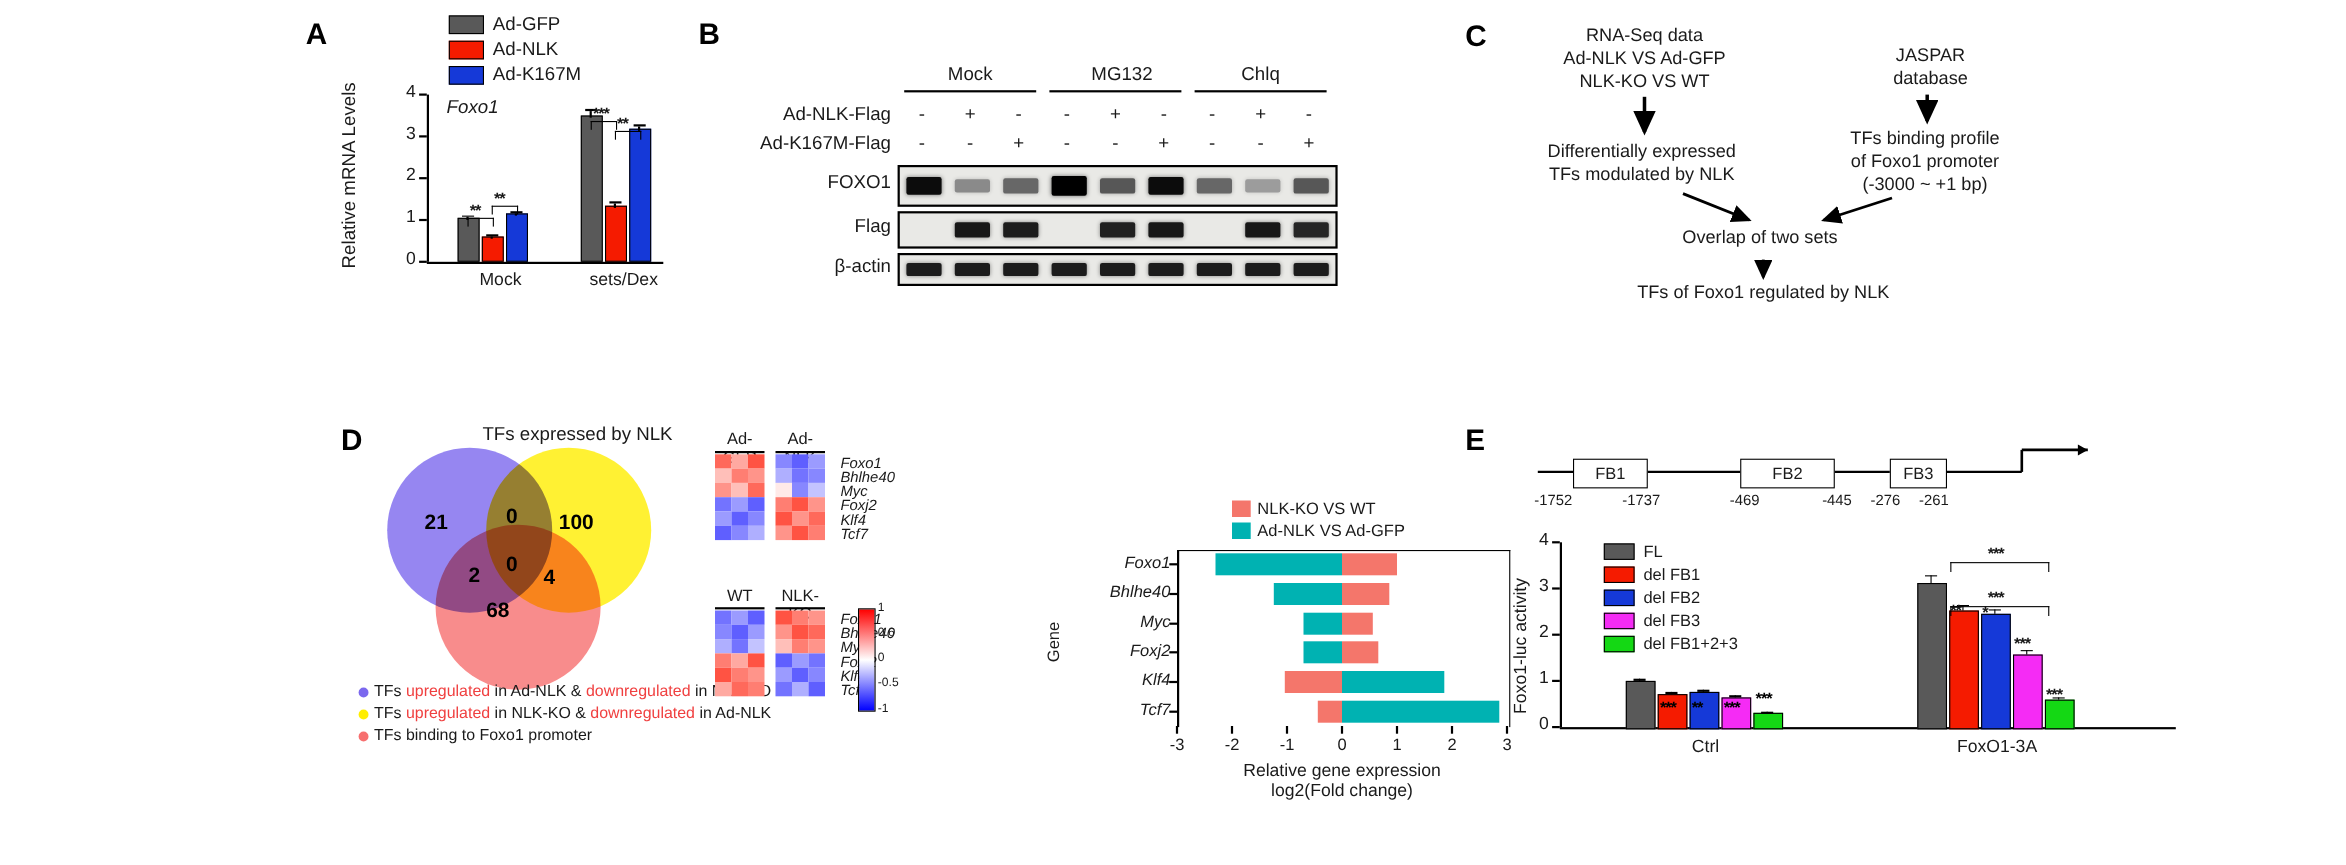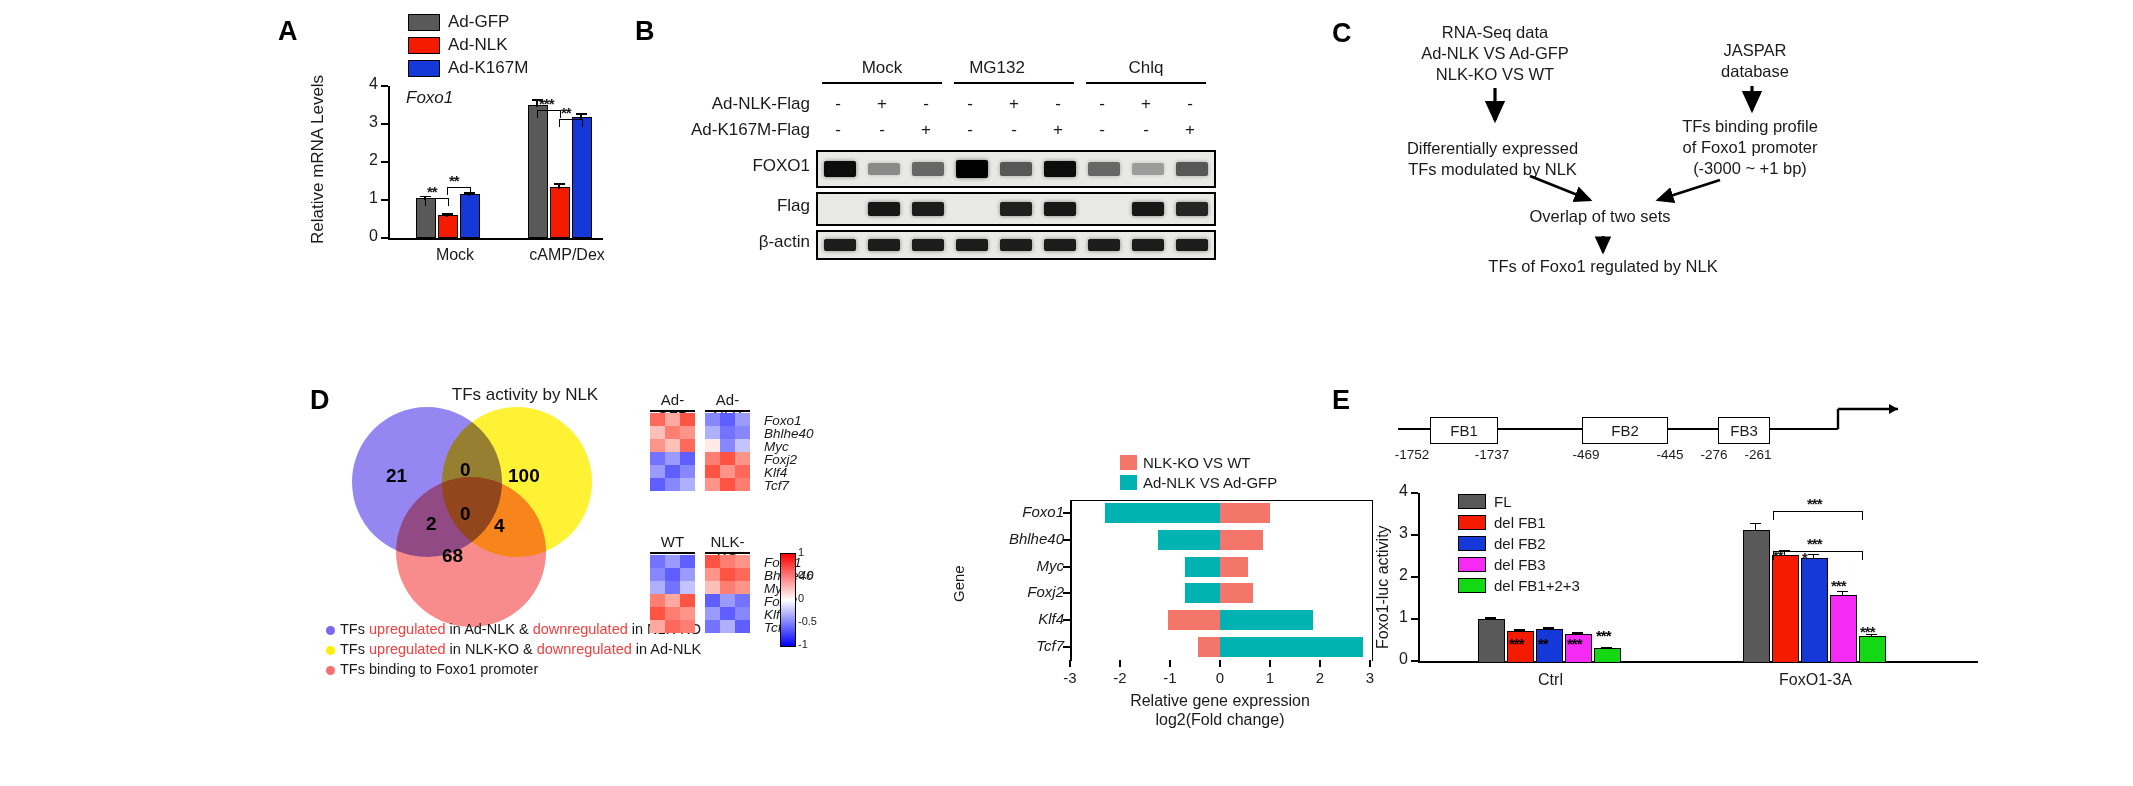--- a/index.html
+++ b/index.html
@@ -110,38 +110,38 @@
       <div class="txt ctr" style="left: 12px; top: 160px; width: 110px; font-size: 16px;">Mock</div>
       <div class="barA" style="left: 140px; width: 18px; height: 131.1px; background: rgb(89, 89, 89);"></div>
       <div class="errbar" style="left: 148.2px; bottom: 131.1px; height: 6.08px;"></div>
       <div class="errcap" style="left: 143.5px; bottom: 137.18px;"></div>
       <div class="barA" style="left: 162px; width: 18px; height: 49.4px; background: rgb(245, 27, 0);"></div>
       <div class="errbar" style="left: 170.2px; bottom: 49.4px; height: 3.8px;"></div>
       <div class="errcap" style="left: 165.5px; bottom: 53.2px;"></div>
       <div class="barA" style="left: 184px; width: 18px; height: 118.94px; background: rgb(21, 57, 216);"></div>
       <div class="errbar" style="left: 192.2px; bottom: 118.94px; height: 4.56px;"></div>
       <div class="errcap" style="left: 187.5px; bottom: 123.5px;"></div>
-      <div class="txt ctr" style="left: 124px; top: 160px; width: 110px; font-size: 16px;">cAMP/Dex</div>
+      <div class="txt ctr" style="left: 124px; top: 160px; width: 110px; font-size: 16px;">sets/Dex</div>
       <div class="sigbr" style="left: 37px; top: 112px; width: 22px; height: 7px;"></div>
       <div class="sigstar" style="left: 39px; top: 97px;">**</div>
       <div class="sigbr" style="left: 59px; top: 101px; width: 22px; height: 7px;"></div>
       <div class="sigstar" style="left: 61px; top: 86px;">**</div>
       <div class="sigbr" style="left: 149px; top: 24px; width: 22px; height: 7px;"></div>
       <div class="sigstar" style="left: 151px; top: 9px;">***</div>
       <div class="sigbr" style="left: 171px; top: 33px; width: 22px; height: 7px;"></div>
       <div class="sigstar" style="left: 173px; top: 18px;">**</div>
     </div>
 </div>
 
 <div class="panel" id="panelB">
   <div class="plabel" style="left:-5px;top:8px;">B</div>
   <div id="b-content">
       <div class="grouphdr" style="left: 182px; top: 50px; width: 120px;">Mock</div>
       <div class="grouprule" style="left: 182px; top: 74px; width: 120px;"></div>
-      <div class="grouphdr" style="left: 297px; top: 50px; width: 120px;">MG132</div>
+      <div class="grouphdr" style="left: 320px; top: 50px; width: 120px;">MG132</div>
       <div class="grouprule" style="left: 314px; top: 74px; width: 120px;"></div>
       <div class="grouphdr" style="left: 446px; top: 50px; width: 120px;">Chlq</div>
       <div class="grouprule" style="left: 446px; top: 74px; width: 120px;"></div>
       <div class="rowlbl" style="left: 0px; top: 86px; width: 170px;">Ad-NLK-Flag</div>
       <div class="pm" style="left: 188px; top: 86px;">-</div>
       <div class="pm" style="left: 232px; top: 86px;">+</div>
       <div class="pm" style="left: 276px; top: 86px;">-</div>
       <div class="pm" style="left: 320px; top: 86px;">-</div>
       <div class="pm" style="left: 364px; top: 86px;">+</div>
       <div class="pm" style="left: 408px; top: 86px;">-</div>
@@ -199,21 +199,21 @@
   <div id="c-content">
       <div class="cbox" style="left: 30px; top: 14px; width: 250px;">
         <div>RNA-Seq data</div>
         <div>Ad-NLK VS Ad-GFP</div>
         <div>NLK-KO VS WT</div>
       </div>
       <div class="cbox" style="left: 330px; top: 32px; width: 170px;">
         <div>JASPAR</div>
         <div>database</div>
       </div>
-      <div class="cbox" style="left: 25px; top: 130px; width: 255px;">
+      <div class="cbox" style="left: 25px; top: 120px; width: 255px;">
         <div>Differentially expressed</div>
         <div>TFs modulated by NLK</div>
       </div>
       <div class="cbox" style="left: 305px; top: 108px; width: 210px;">
         <div>TFs binding profile</div>
         <div>of Foxo1 promoter</div>
         <div>(-3000 ~ +1 bp)</div>
       </div>
       <div class="cbox" style="left: 125px; top: 198px; width: 270px;">
         <div>Overlap of two sets</div>
@@ -231,21 +231,21 @@
         <line x1="412" y1="78" x2="412" y2="102" stroke="#000" stroke-width="3.2" marker-end="url(#ah)"></line>
         <line x1="190" y1="168" x2="250" y2="192" stroke="#000" stroke-width="2.6" marker-end="url(#ah)"></line>
         <line x1="380" y1="172" x2="318" y2="192" stroke="#000" stroke-width="2.6" marker-end="url(#ah)"></line>
         <line x1="263" y1="228" x2="263" y2="244" stroke="#000" stroke-width="2.6" marker-end="url(#ah)"></line>
       </svg>
     </div>
 </div>
 
 <div class="panel" id="panelD">
   <div class="plabel" style="left:-20px;top:0px;">D</div>
-  <div class="txt ctr" style="left:70px;top:0px;width:250px;font-size:17px;">TFs activity by NLK</div>
+  <div class="txt ctr" style="left:70px;top:0px;width:250px;font-size:17px;">TFs expressed by NLK</div>
   <div id="d-venn">
       <div class="venncirc" style="left: 22px; top: 22px; width: 150px; height: 150px; background: rgb(123, 104, 238); opacity: 0.8;"></div>
       <div class="venncirc" style="left: 112px; top: 22px; width: 150px; height: 150px; background: rgb(255, 238, 0); opacity: 0.8;"></div>
       <div class="venncirc" style="left: 66px; top: 92px; width: 150px; height: 150px; background: rgb(247, 111, 111); opacity: 0.8;"></div>
       <div class="vennnum" style="left: 56px; top: 80px;">21</div>
       <div class="vennnum" style="left: 130px; top: 74px;">0</div>
       <div class="vennnum" style="left: 178px; top: 80px;">100</div>
       <div class="vennnum" style="left: 96px; top: 128px;">2</div>
       <div class="vennnum" style="left: 130px; top: 118px;">0</div>
       <div class="vennnum" style="left: 164px; top: 130px;">4</div>

